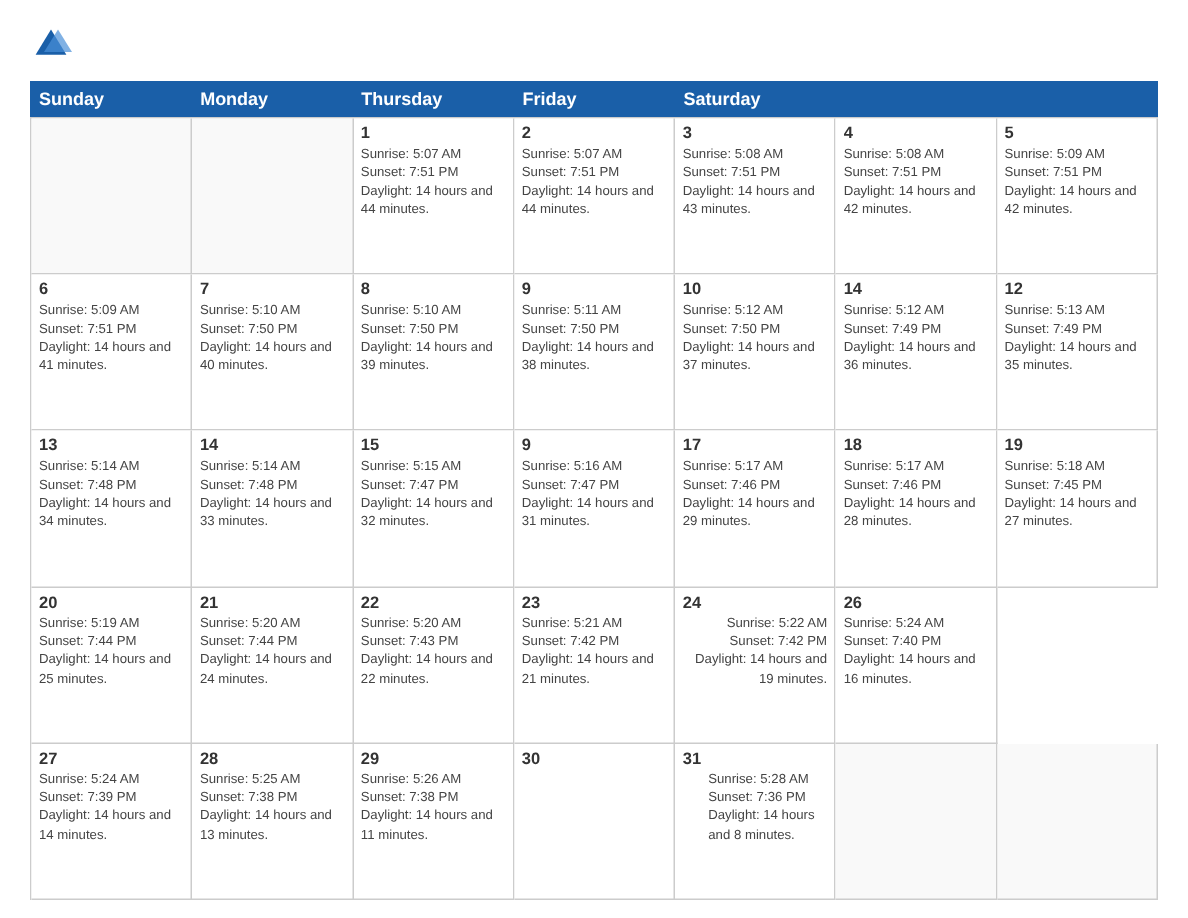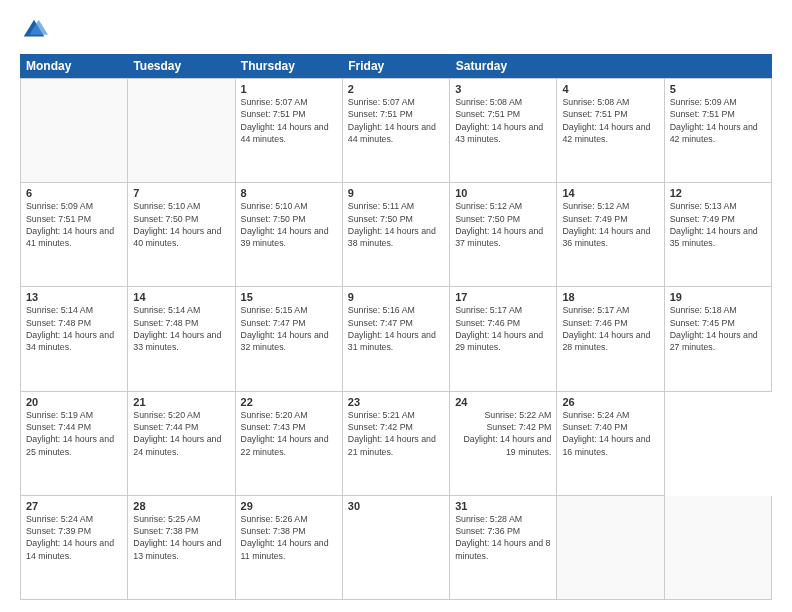--- a/index.html
+++ b/index.html
@@ -131,22 +131,22 @@
       </div>
     </div>
     <div class="title-area">
       <div class="month-title"></div>
       <div class="location"></div>
     </div>
   </div>
 
   <div class="calendar">
     <div class="cal-header">
+    <div class="cal-header-cell">Sunday</div>
         <div class="cal-header-cell">Monday</div>
-        <div class="cal-header-cell">Tuesday</div>
         <div class="cal-header-cell">Thursday</div>
         <div class="cal-header-cell">Friday</div>
         <div class="cal-header-cell">Saturday</div>
       </div>
     <div class="cal-body">
     <div class="cal-row">
           <div class="cal-cell empty"></div>
           <div class="cal-cell empty"></div>
           <div class="cal-cell">
             <span class="day-num">1</span>
@@ -322,21 +322,21 @@
             <span class="day-num">29</span>
             <div class="day-info" style="white-space: pre-line;">Sunrise: 5:26 AM
 Sunset: 7:38 PM
 Daylight: 14 hours and 11 minutes.</div>
           </div>
           <div class="cal-cell">
             <span class="day-num">30</span>
           </div>
           <div class="cal-cell">
             <span class="day-num">31</span>
-            <div class="day-info" style="white-space: pre-line;">Sunrise: 5:28 AM
+            <div class="day-info" style="white-space: pre-line; margin-left: 17px;">Sunrise: 5:28 AM
 Sunset: 7:36 PM
 Daylight: 14 hours and 8 minutes.</div>
           </div>
           <div class="cal-cell empty"></div>
           <div class="cal-cell empty"></div>
         </div>
       </div>
   </div>
 </div>
 

